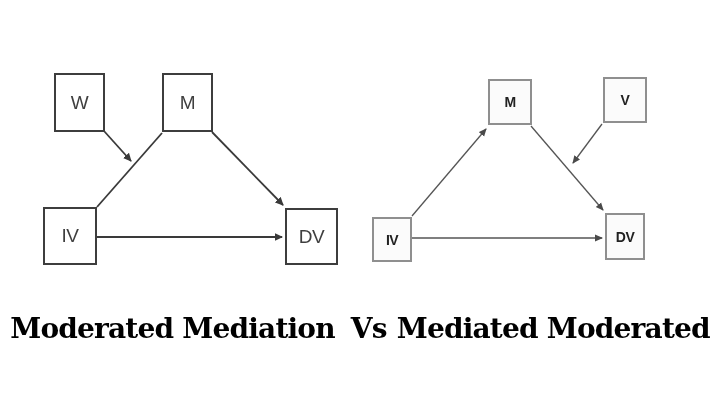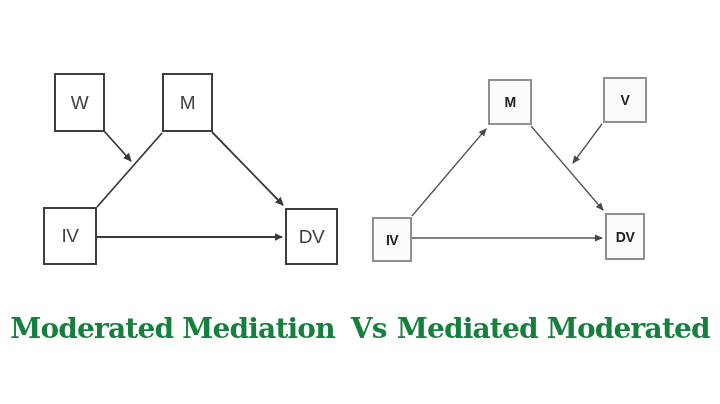--- a/index.html
+++ b/index.html
@@ -49,21 +49,21 @@
     position: absolute;
     left: 0;
     top: 312px;
     width: 720px;
     display: flex;
     justify-content: center;
     align-items: baseline;
     font-family: "DejaVu Serif", "Liberation Serif", serif;
     font-weight: 700;
     font-size: 28px;
-    color: #15803d;
+    color: #000000;
     letter-spacing: -0.8px;
     white-space: nowrap;
   }
   .caption .sep {
     margin-left: 16px;
     margin-right: 10px;
   }
 </style>
 </head>
 <body>

